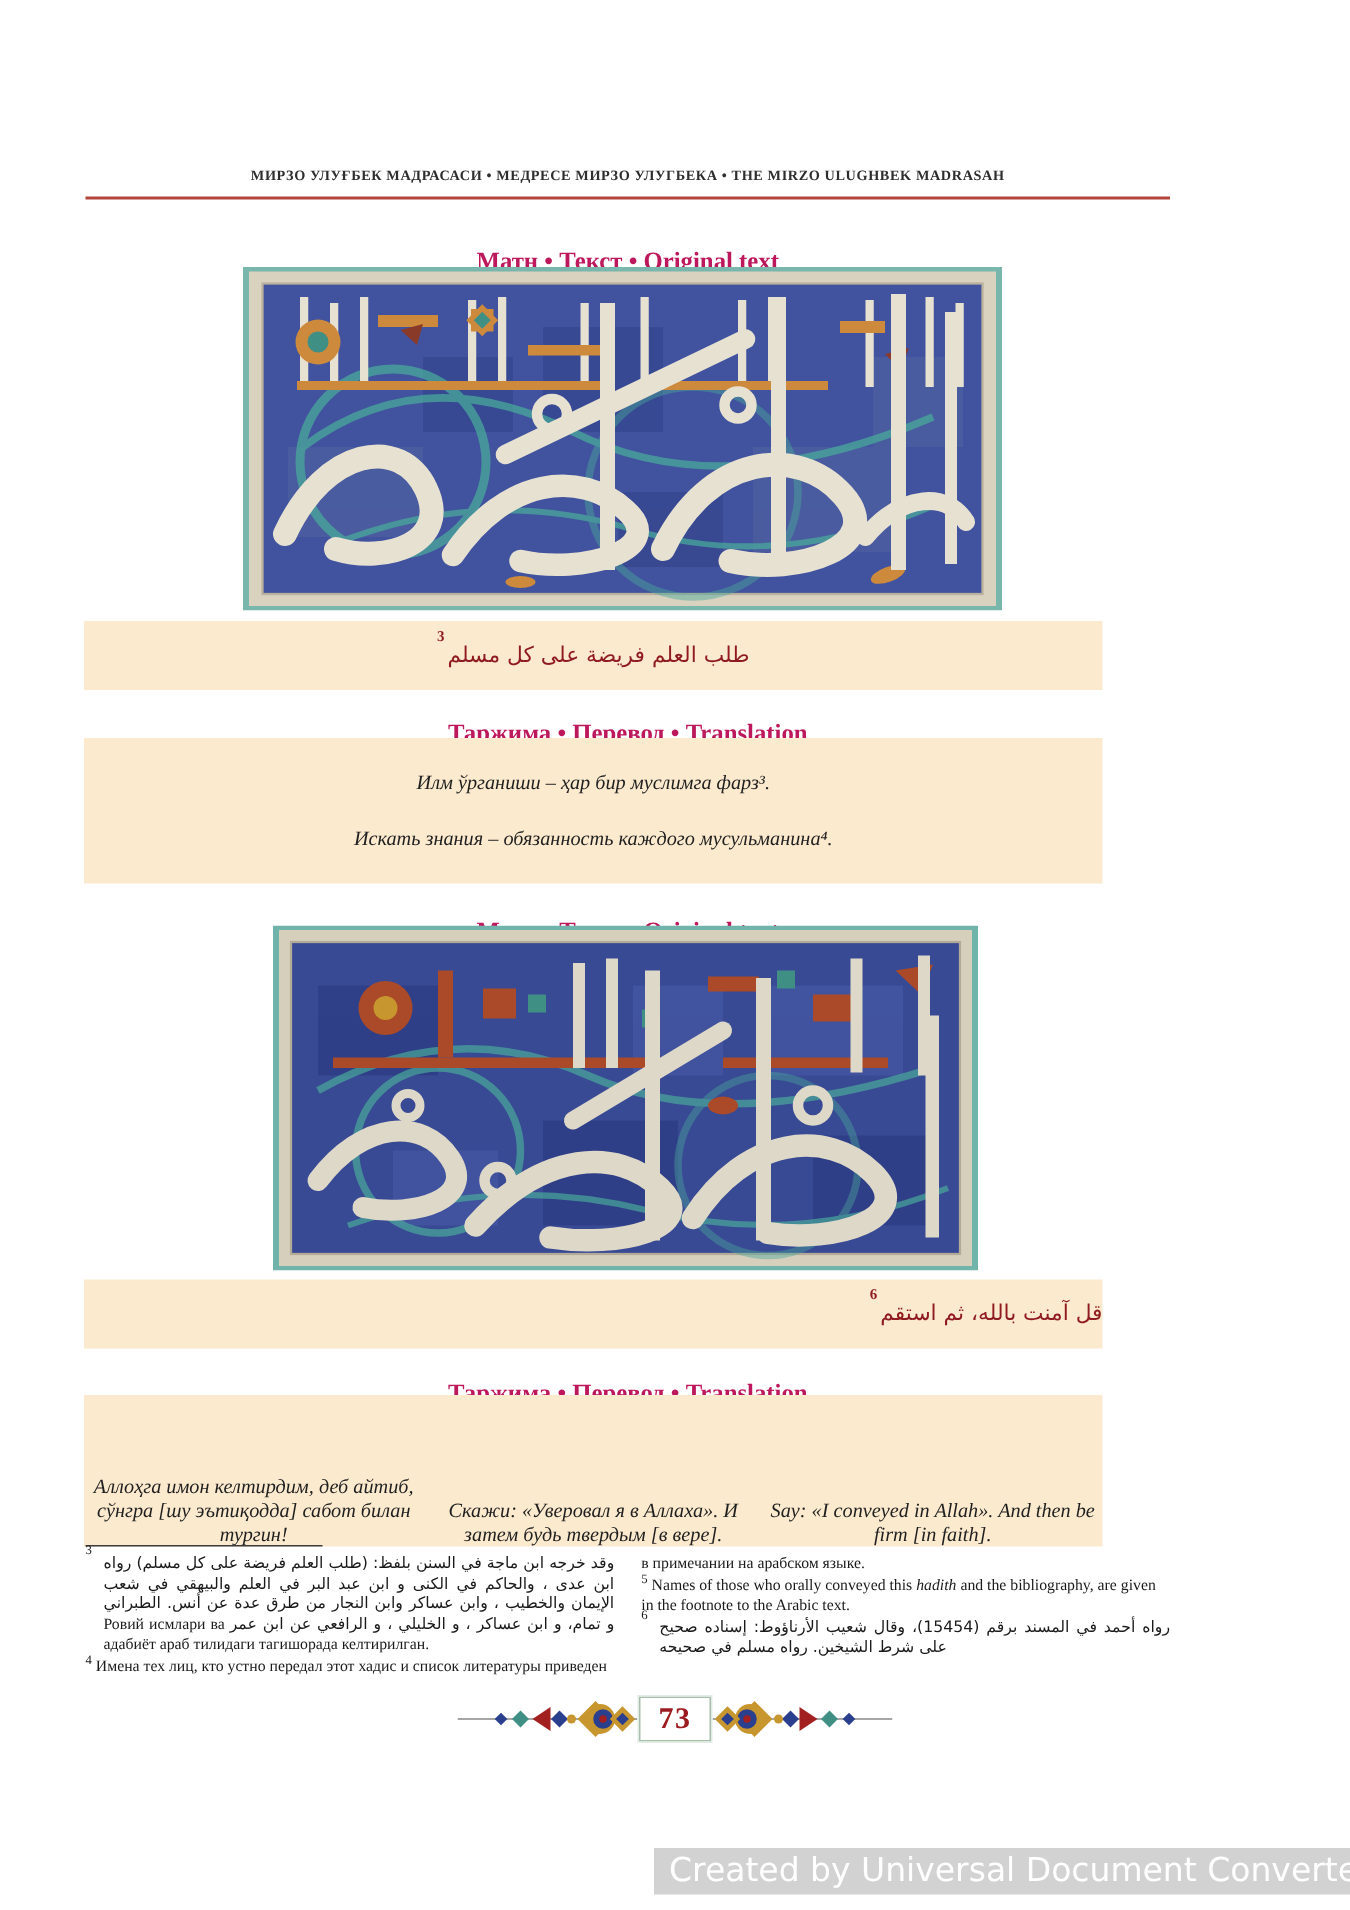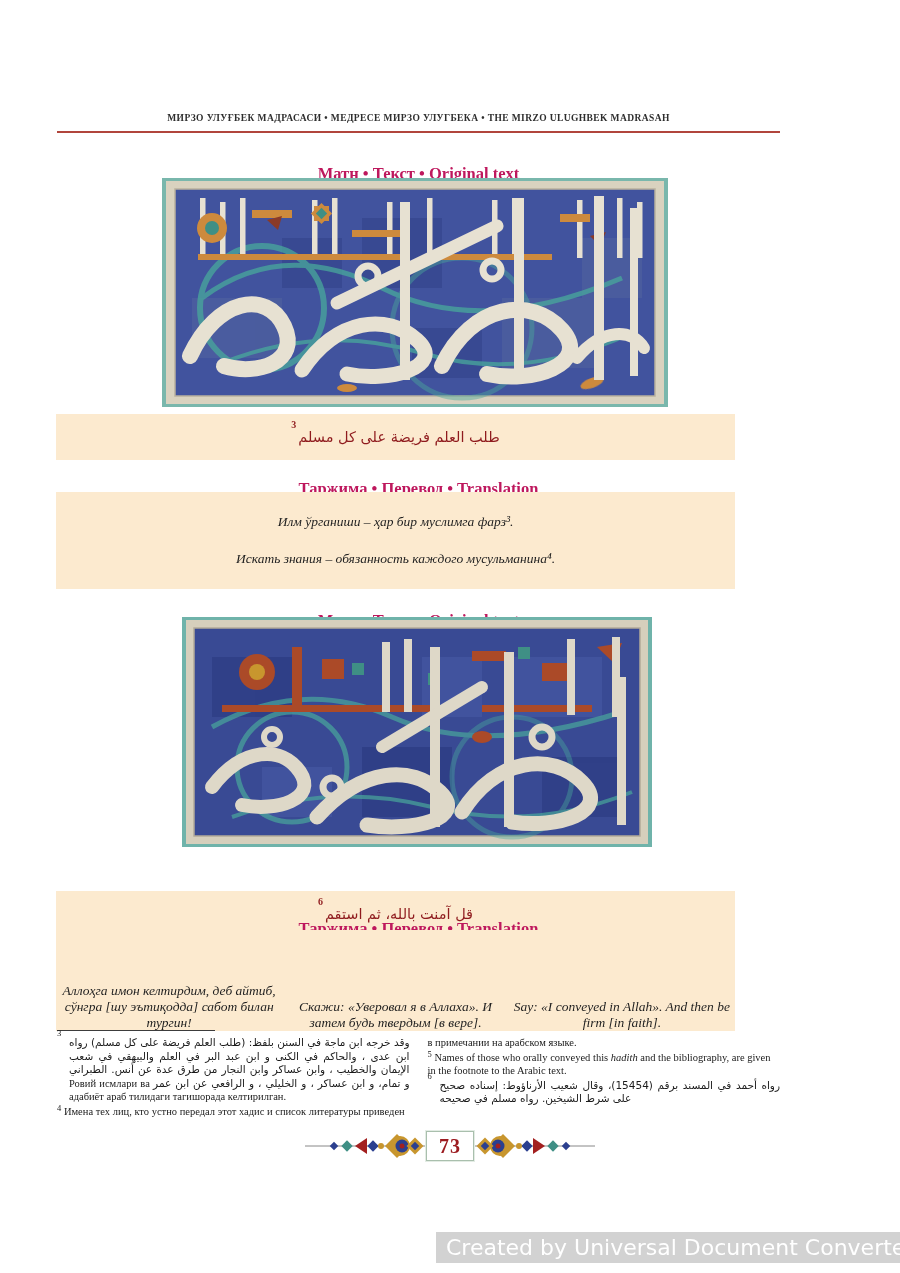--- a/index.html
+++ b/index.html
@@ -13,21 +13,21 @@
 
   .sec-heading{left:57px;width:723px;text-align:center;font-size:16.5px;font-weight:700;color:#be185d;margin-top:16px;}
   .h-matn1{top:148px;} .h-tarj1{top:463px;} .h-matn2{top:595px;} .h-tarj2{top:903px;}
 
   .tile{display:block;}
   .tile1{top:178px;left:162px;}
   .tile2{top:617px;left:182px;}
 
   .cream{left:56px;width:679px;background:#fceacf;display:flex;align-items:center;justify-content:center;}
   .cream-ar1{top:414px;height:46px;}
-  .cream-ar2{top:891px;height:46px;}
+  .cream-ar2{top:853px;height:46px;justify-content:flex-end;}
   .cream-tr1{top:492px;height:97px;flex-direction:column;justify-content:space-evenly;}
   .cream-tr2{top:930px;height:101px;flex-direction:row;justify-content:space-evenly;align-items:flex-end;}
 
   .ar-quote{font-family:"DejaVu Sans",sans-serif;font-size:14.5px;color:#8f1b1e;direction:rtl;}
   .ar-ref{font-size:10px;color:#8f1b1e;position:relative;top:-8px;font-weight:700;
           font-family:"Liberation Serif",serif;margin-right:2px;}
 
   .tr-line{font-style:italic;font-size:13.5px;color:#1f1f1f;text-align:center;width:100%;}
 
   .fn-divider{top:1030px;left:57px;width:158px;height:1px;background:#3c3c3c;}

